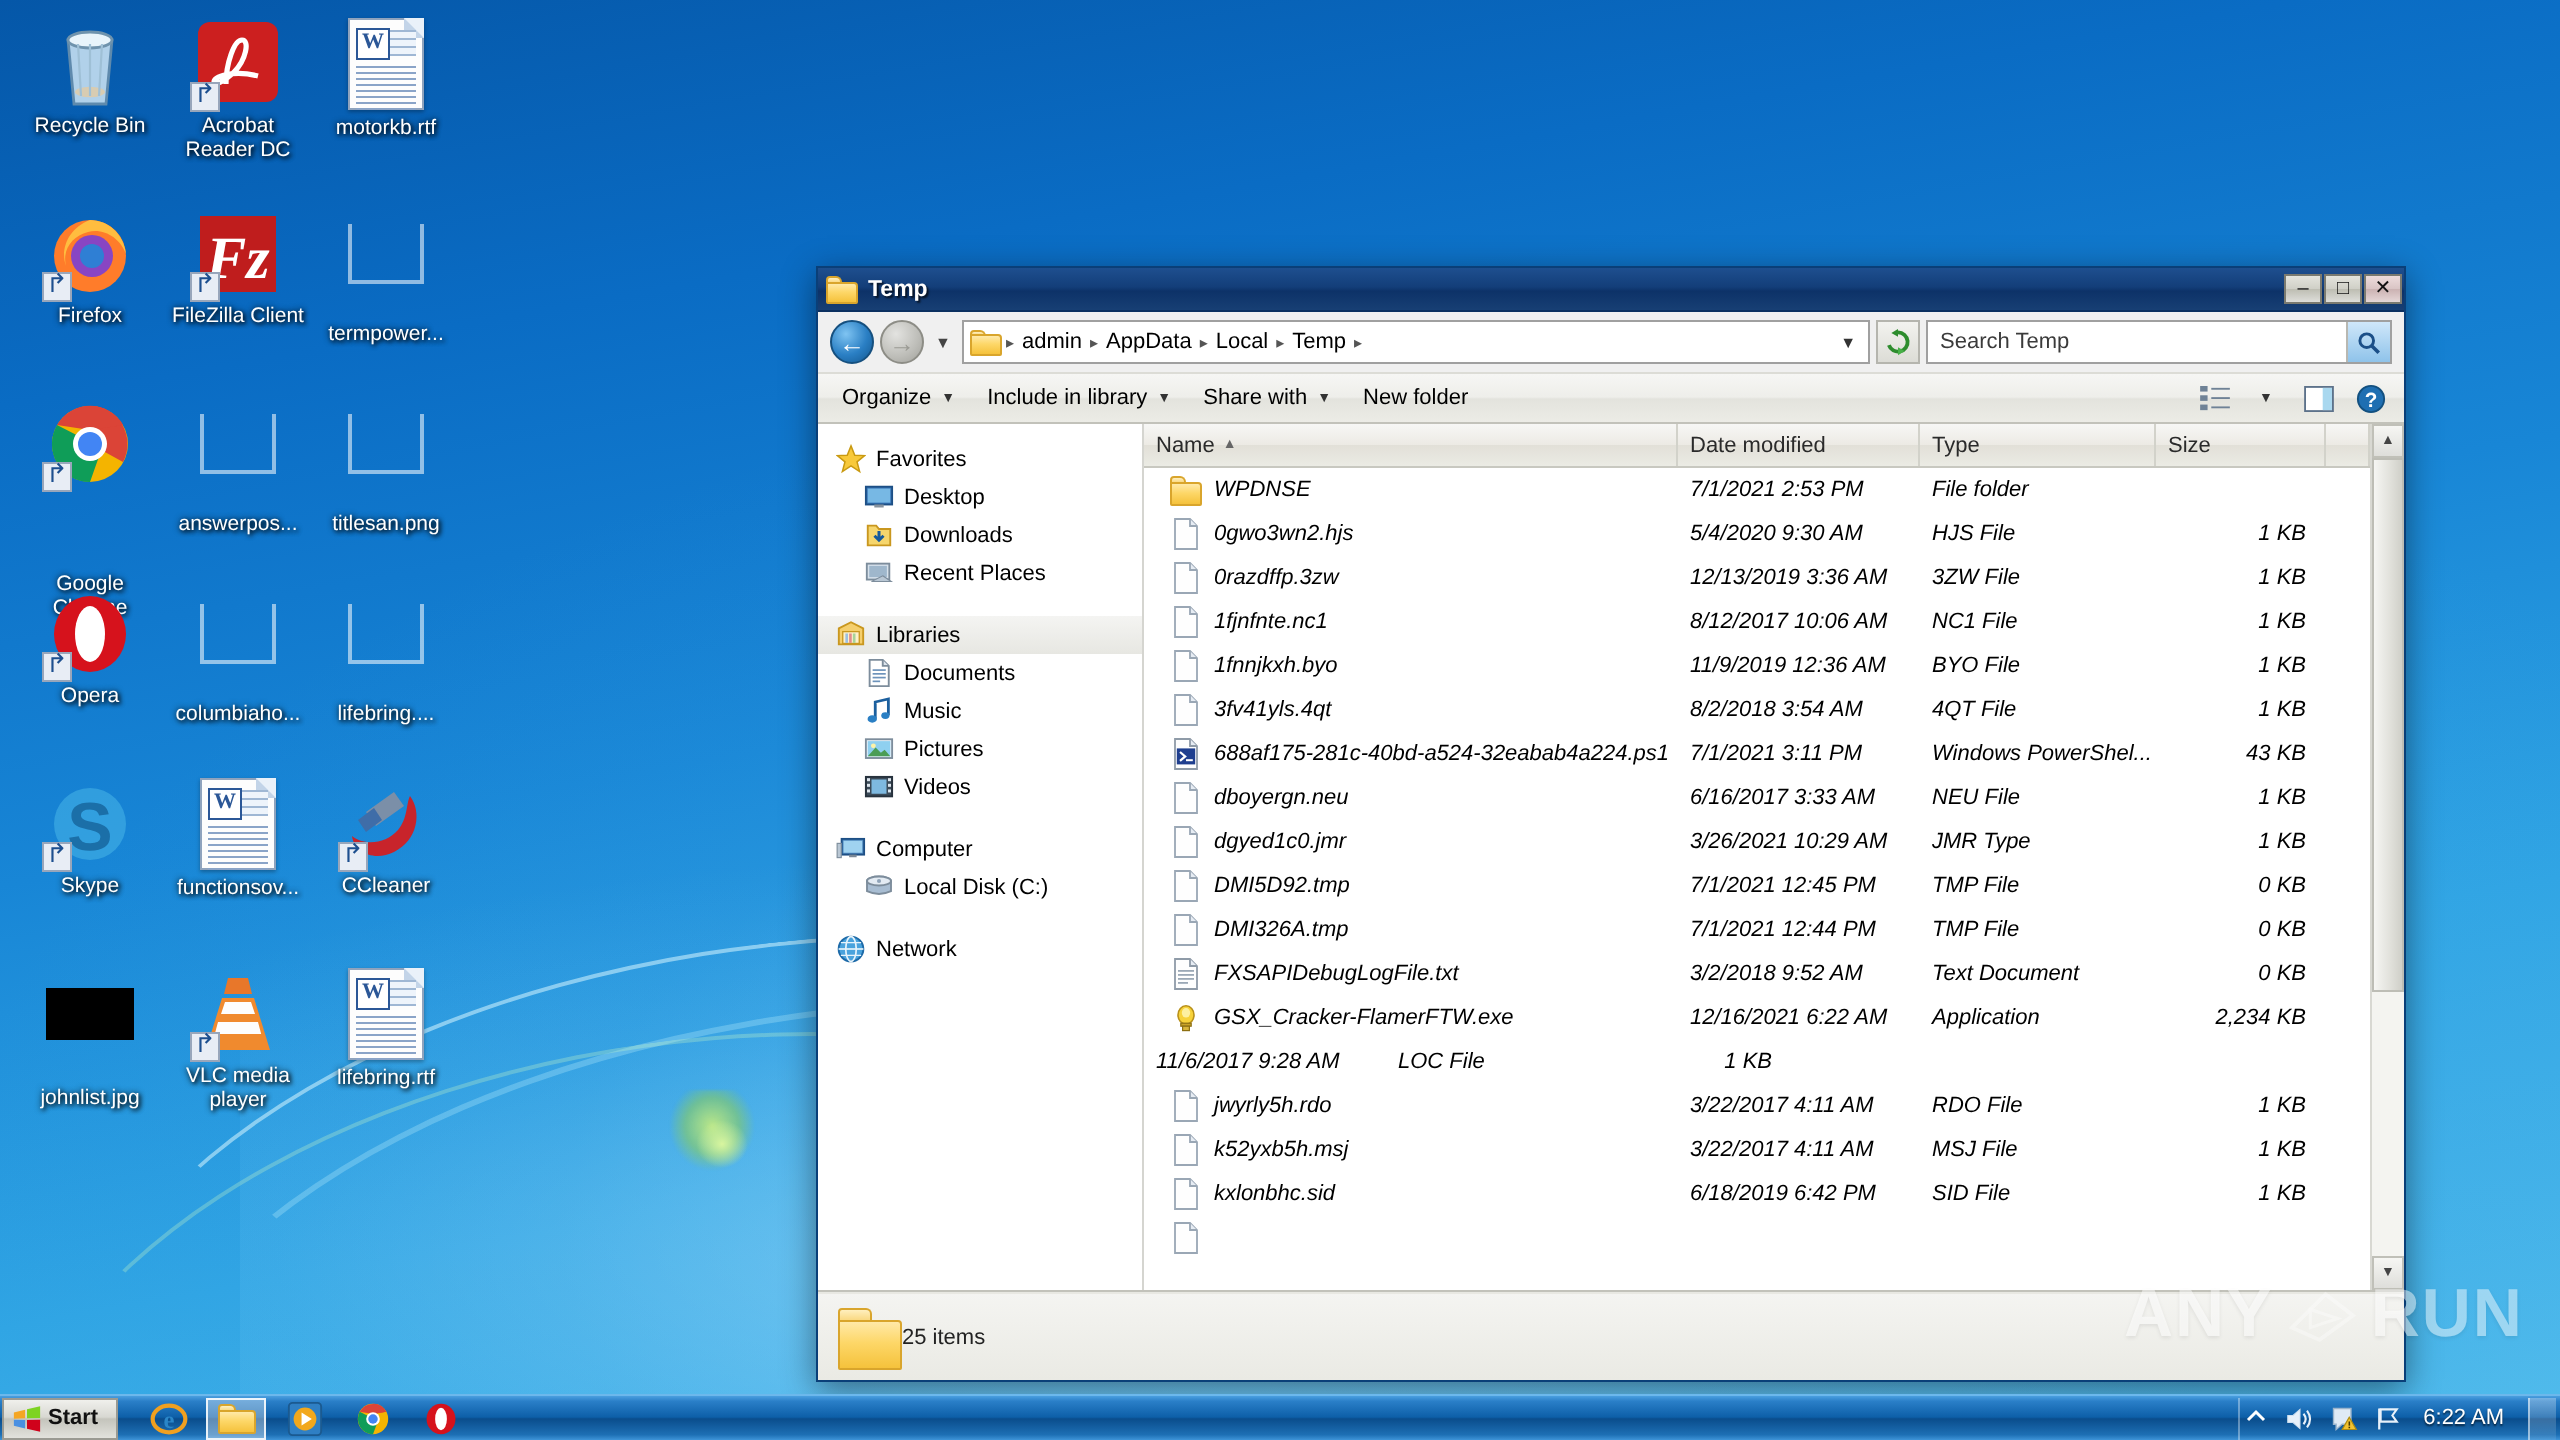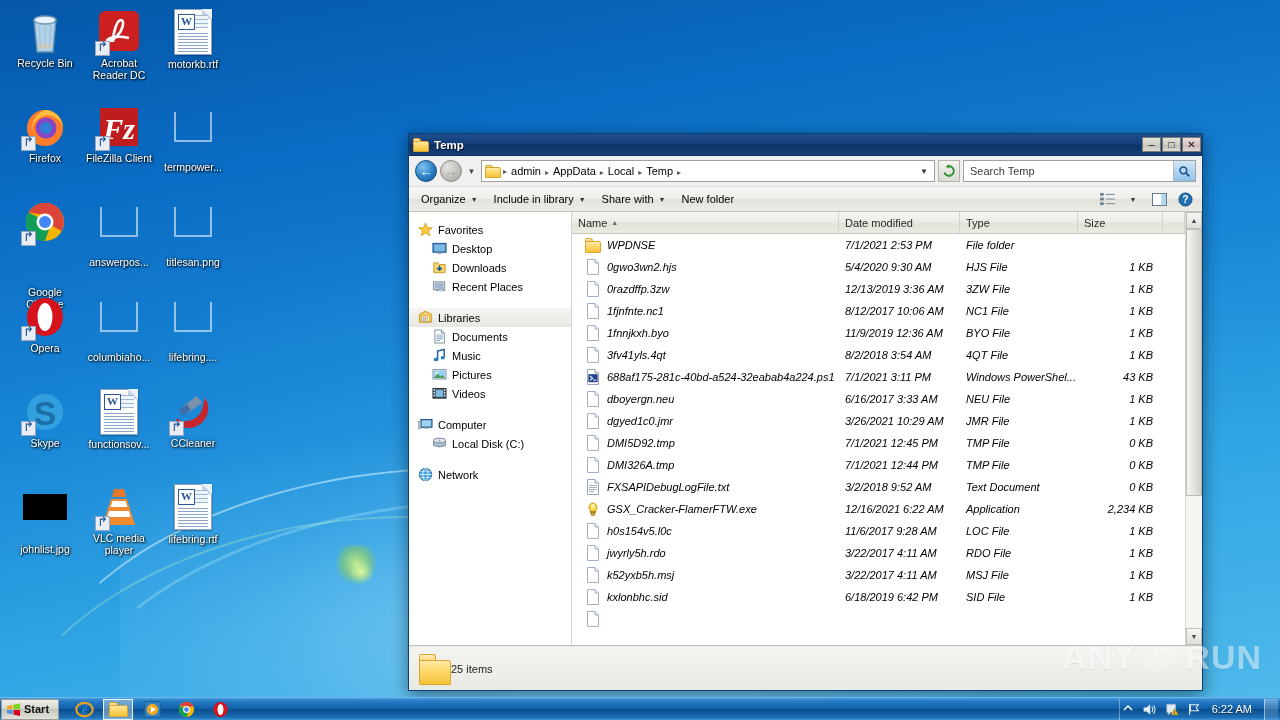--- a/index.html
+++ b/index.html
@@ -828,21 +828,21 @@
           </div>
           <div class="frow">
             <div class="fc c-name">
               <span class="fico"><svg viewBox="0 0 16 16" width="16" height="16" aria-hidden="true">
                   <path d="M2.5 0.5 H10 L13.5 4 V15.5 H2.5 Z" fill="#fefefe" stroke="#9aa7b5" stroke-width="0.9"></path>
                   <path d="M10 0.5 V4 H13.5" fill="#e6ecf3" stroke="#9aa7b5" stroke-width="0.9"></path>
                 </svg></span>
               <span>dgyed1c0.jmr</span>
             </div>
             <div class="fc c-date">3/26/2021 10:29 AM</div>
-            <div class="fc c-type">JMR File</div>
+            <div class="fc c-type">JMR Type</div>
             <div class="fc c-size">1 KB</div>
           </div>
           <div class="frow">
             <div class="fc c-name">
               <span class="fico"><svg viewBox="0 0 16 16" width="16" height="16" aria-hidden="true">
                   <path d="M2.5 0.5 H10 L13.5 4 V15.5 H2.5 Z" fill="#fefefe" stroke="#9aa7b5" stroke-width="0.9"></path>
                   <path d="M10 0.5 V4 H13.5" fill="#e6ecf3" stroke="#9aa7b5" stroke-width="0.9"></path>
                 </svg></span>
               <span>DMI5D92.tmp</span>
             </div>
@@ -888,27 +888,20 @@
                   <rect x="5.4" y="10.6" width="5.2" height="1.5" fill="#c9a227" stroke="#8d6f12" stroke-width="0.6"></rect>
                   <rect x="6.3" y="12.1" width="3.4" height="2.2" fill="#d8b43a" stroke="#8d6f12" stroke-width="0.6"></rect>
                 </svg></span>
               <span>GSX_Cracker-FlamerFTW.exe</span>
             </div>
             <div class="fc c-date">12/16/2021 6:22 AM</div>
             <div class="fc c-type">Application</div>
             <div class="fc c-size">2,234 KB</div>
           </div>
           <div class="frow">
-            <div class="fc c-name">
-              <span class="fico"><svg viewBox="0 0 16 16" width="16" height="16" aria-hidden="true">
-                  <path d="M2.5 0.5 H10 L13.5 4 V15.5 H2.5 Z" fill="#fefefe" stroke="#9aa7b5" stroke-width="0.9"></path>
-                  <path d="M10 0.5 V4 H13.5" fill="#e6ecf3" stroke="#9aa7b5" stroke-width="0.9"></path>
-                </svg></span>
-              <span>h0s154v5.l0c</span>
-            </div>
             <div class="fc c-date">11/6/2017 9:28 AM</div>
             <div class="fc c-type">LOC File</div>
             <div class="fc c-size">1 KB</div>
           </div>
           <div class="frow">
             <div class="fc c-name">
               <span class="fico"><svg viewBox="0 0 16 16" width="16" height="16" aria-hidden="true">
                   <path d="M2.5 0.5 H10 L13.5 4 V15.5 H2.5 Z" fill="#fefefe" stroke="#9aa7b5" stroke-width="0.9"></path>
                   <path d="M10 0.5 V4 H13.5" fill="#e6ecf3" stroke="#9aa7b5" stroke-width="0.9"></path>
                 </svg></span>

